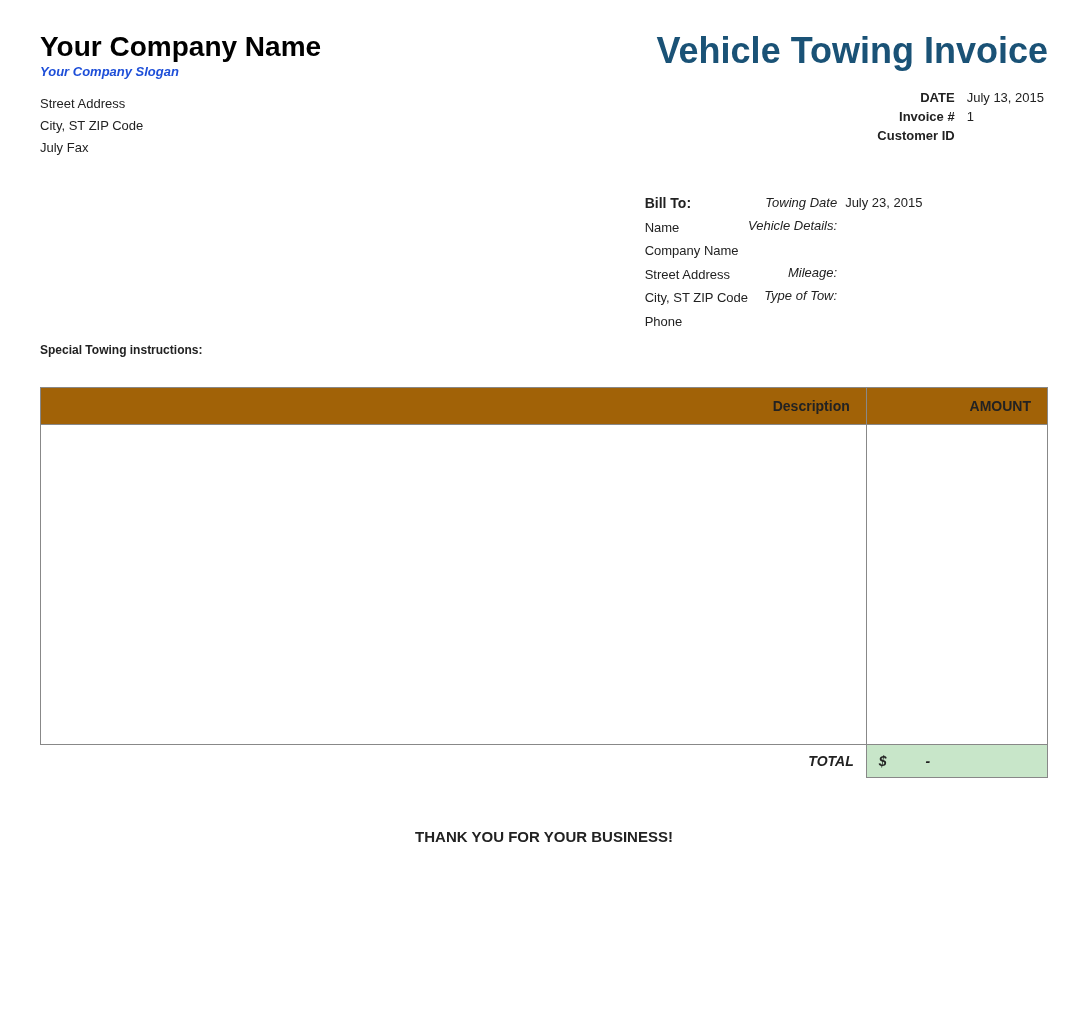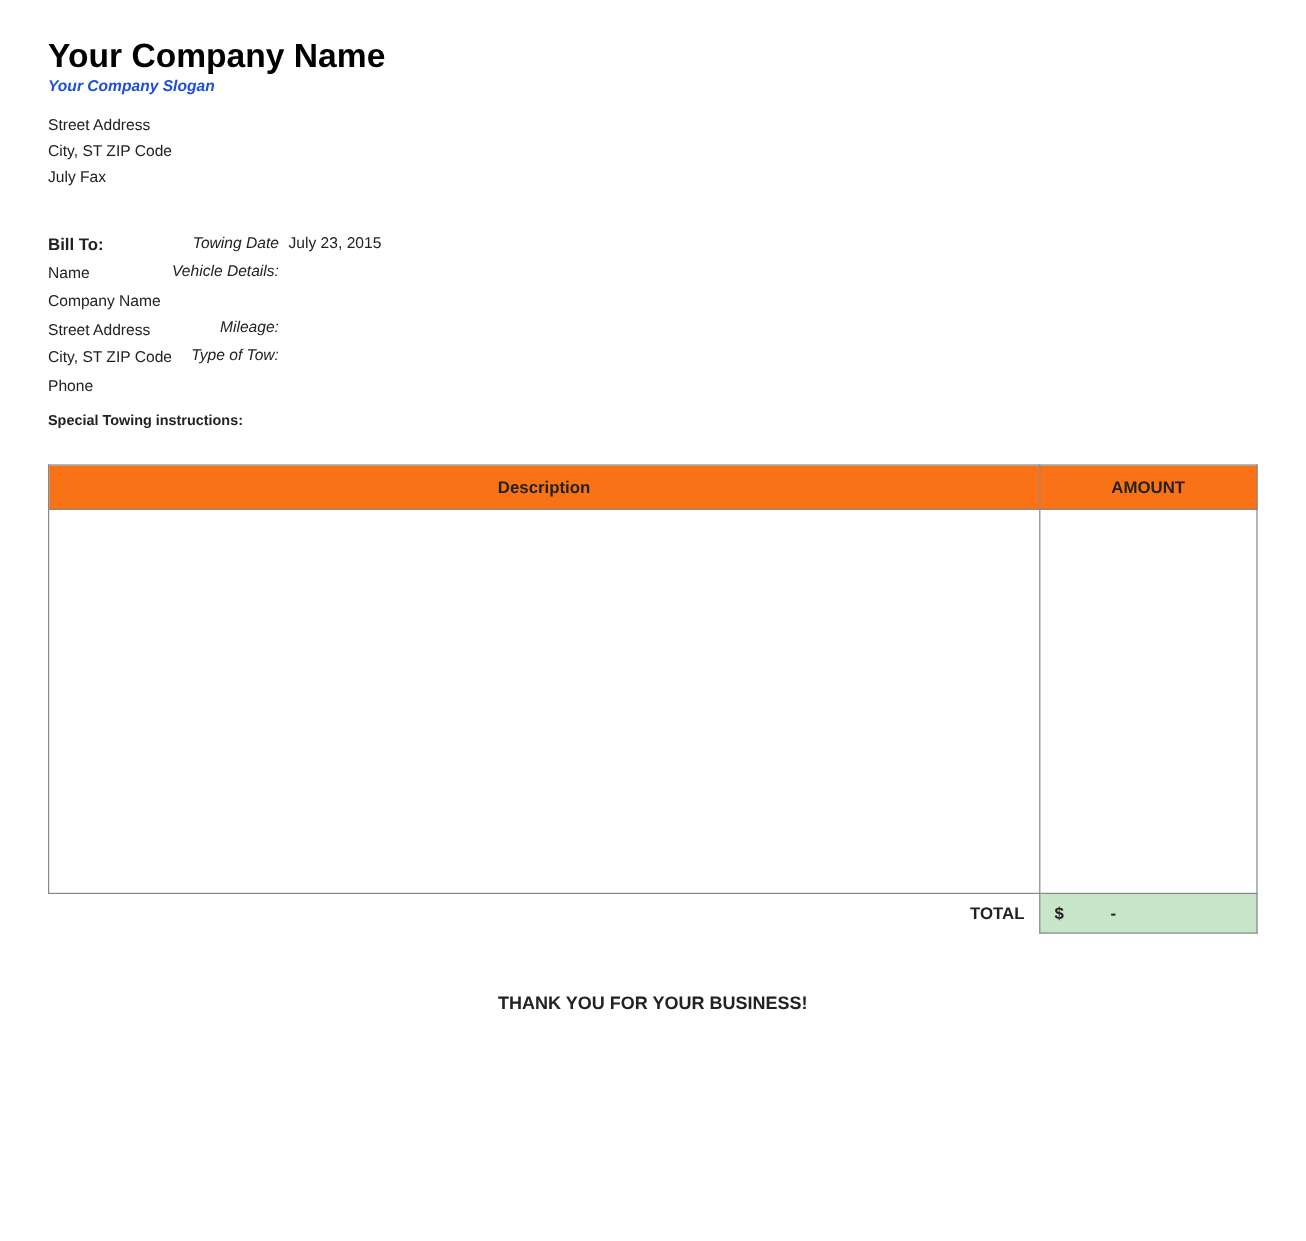--- a/index.html
+++ b/index.html
@@ -66,21 +66,21 @@
     }
 
     .invoice-meta table td:first-child {
       font-weight: bold;
       text-align: right;
       padding-right: 8px;
     }
 
     .billing-section {
       display: flex;
-      justify-content: flex-start;
+      justify-content: flex-end;
       margin-top: 20px;
     }
 
     .bill-to-block {
       font-size: 13px;
       line-height: 1.8;
     }
 
     .bill-to-label {
       font-weight: bold;
@@ -112,26 +112,26 @@
       margin-bottom: 30px;
     }
 
     .invoice-table {
       width: 100%;
       border-collapse: collapse;
       margin-bottom: 0;
     }
 
     .invoice-table th {
-      background: #f97316;
+      background: #a16207;
       border: 1px solid #888;
       padding: 10px 16px;
       font-size: 14px;
       font-weight: bold;
-      text-align: center;
+      text-align: right;
     }
 
     .invoice-table th.desc-col {
       width: 82%;
     }
 
     .invoice-table th.amt-col {
       width: 18%;
     }
 
@@ -149,20 +149,21 @@
     .amt-cell {
       width: 18%;
       height: 320px;
     }
 
     .total-row td {
       border: 1px solid #888;
       padding: 8px 12px;
       font-weight: bold;
       font-size: 14px;
+      font-style: italic;
     }
 
     .total-label-cell {
       text-align: right;
       border: none !important;
       background: #fff;
     }
 
     .total-value-cell {
       background: #c8e6c9;
@@ -181,20 +182,41 @@
 <body>
 
 <div class="header-section">
   <div class="company-block">
     <div class="company-name">Your Company Name</div>
     <div class="company-slogan">Your Company Slogan</div>
     <div class="company-address">
       <div>Street Address</div>
       <div>City, ST  ZIP Code</div>
       <div>July    Fax</div>
+    </div>
+  </div>
+  <div class="invoice-right">
+    <div class="invoice-title">Vehicle Towing Invoice</div>
+    <div class="invoice-meta">
+      <table>
+        <tbody>
+            <tr>
+          <td>DATE</td>
+          <td>July 13, 2015</td>
+        </tr>
+        <tr>
+          <td>Invoice #</td>
+          <td>1</td>
+        </tr>
+        <tr>
+          <td>Customer ID</td>
+          <td></td>
+        </tr>
+      </tbody>
+        </table>
     </div>
   </div>
 </div>
 
 <div class="billing-section">
   <div class="bill-to-block">
     <div class="bill-to-label">Bill To:</div>
     <div>Name</div>
     <div>Company Name</div>
     <div>Street Address</div>

